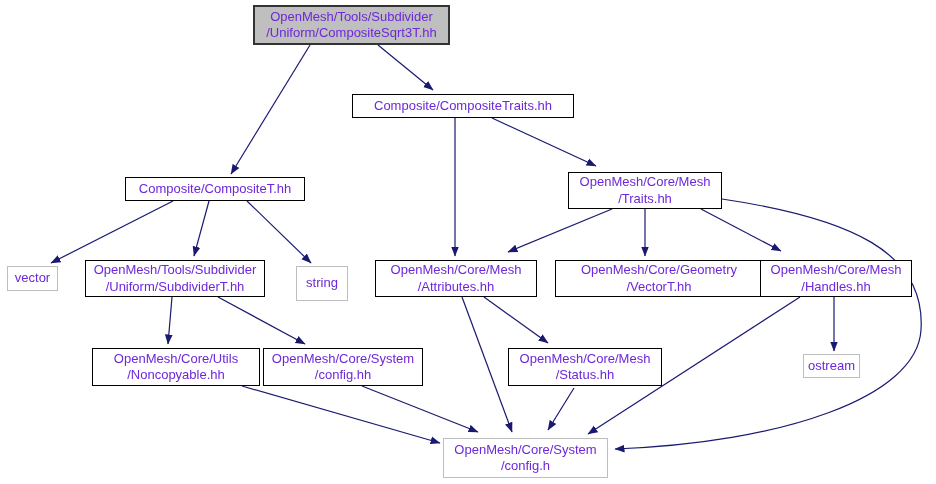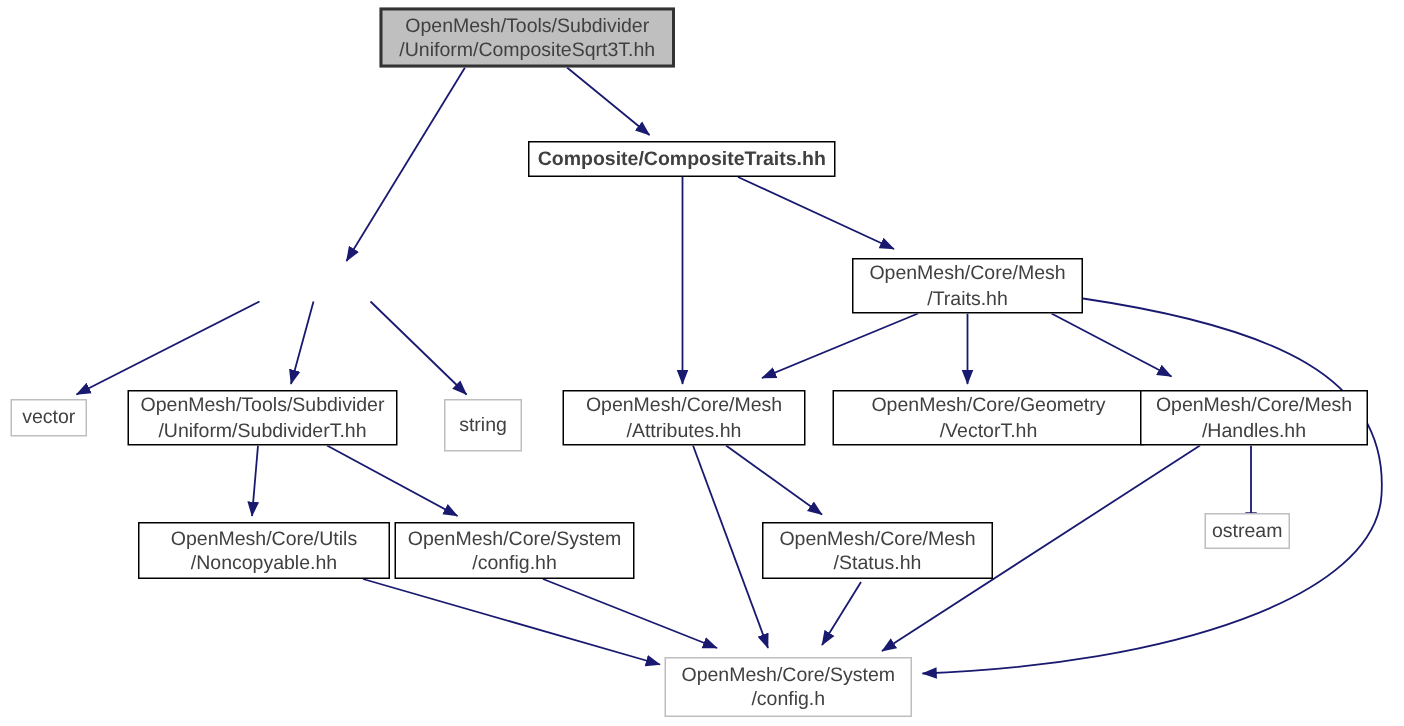--- a/index.html
+++ b/index.html
@@ -10,21 +10,21 @@
     font-family:"Liberation Sans",sans-serif;
     overflow:hidden;
   }
   #edges{position:absolute;left:0;top:0;width:936px;height:484px;}
   .edge{stroke:#191970;stroke-width:1.2px;fill:none;}
   .node{
     position:absolute;box-sizing:border-box;
     display:flex;align-items:center;justify-content:center;
     text-align:center;white-space:pre-line;
     background:#ffffff;border:1px solid #000000;
-    color:#404040;font-size:13px;line-height:1.25;
+    color:#6d28d9;font-size:13px;line-height:1.25;
     padding:1px 4px;
   }
   .node.current{background:#bfbfbf;border:2px solid #333333;}
   .node.external{border:1px solid #bebebe;}
 </style>
 </head>
 <body>
 
 <div id="canvas">
 
@@ -52,22 +52,23 @@
     <path class="edge" d="M834,297 L834,351" marker-end="url(#arrow)"></path>
     <path class="edge" d="M800,297 L588,434" marker-end="url(#arrow)"></path>
     <path class="edge" d="M242,386 L440,443" marker-end="url(#arrow)"></path>
     <path class="edge" d="M362,386 L478,432" marker-end="url(#arrow)"></path>
     <path class="edge" d="M574,388 L548,430" marker-end="url(#arrow)"></path>
   </svg>
 
   <div class="node current" style="left:253px;top:5px;width:197px;height:40px;">OpenMesh/Tools/Subdivider
 /Uniform/CompositeSqrt3T.hh</div>
 
-  <div class="node" style="left:352px;top:94px;width:205px;height:24px;font-weight:bold;">Composite/CompositeTraits.hh</div>
+  <div class="node" style="left:352px;top:94px;width:222px;height:24px;">Composite/CompositeTraits.hh</div>
 
+  <div class="node" style="left:125px;top:177px;width:180px;height:24px;">Composite/CompositeT.hh</div>
 
   <div class="node" style="left:568px;top:172px;width:154px;height:37px;">OpenMesh/Core/Mesh
 /Traits.hh</div>
 
   <div class="node external" style="left:7px;top:266px;width:51px;height:25px;">vector</div>
 
   <div class="node" style="left:85px;top:260px;width:180px;height:37px;">OpenMesh/Tools/Subdivider
 /Uniform/SubdividerT.hh</div>
 
   <div class="node external" style="left:296px;top:266px;width:52px;height:35px;">string</div>
@@ -83,18 +84,18 @@
 
   <div class="node" style="left:92px;top:348px;width:168px;height:38px;">OpenMesh/Core/Utils
 /Noncopyable.hh</div>
 
   <div class="node" style="left:263px;top:348px;width:160px;height:38px;">OpenMesh/Core/System
 /config.hh</div>
 
   <div class="node" style="left:508px;top:348px;width:154px;height:38px;">OpenMesh/Core/Mesh
 /Status.hh</div>
 
-  <div class="node external" style="left:803px;top:342px;width:57px;height:24px;">ostream</div>
+  <div class="node external" style="left:803px;top:354px;width:57px;height:24px;">ostream</div>
 
   <div class="node external" style="left:443px;top:438px;width:165px;height:40px;">OpenMesh/Core/System
 /config.h</div>
 
 </div>
 
 </body></html>

